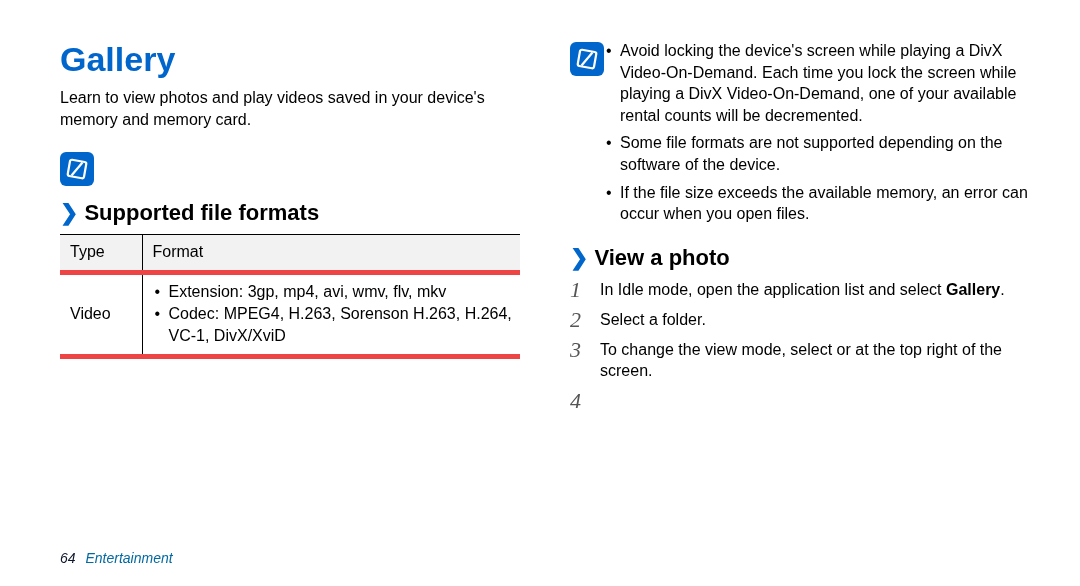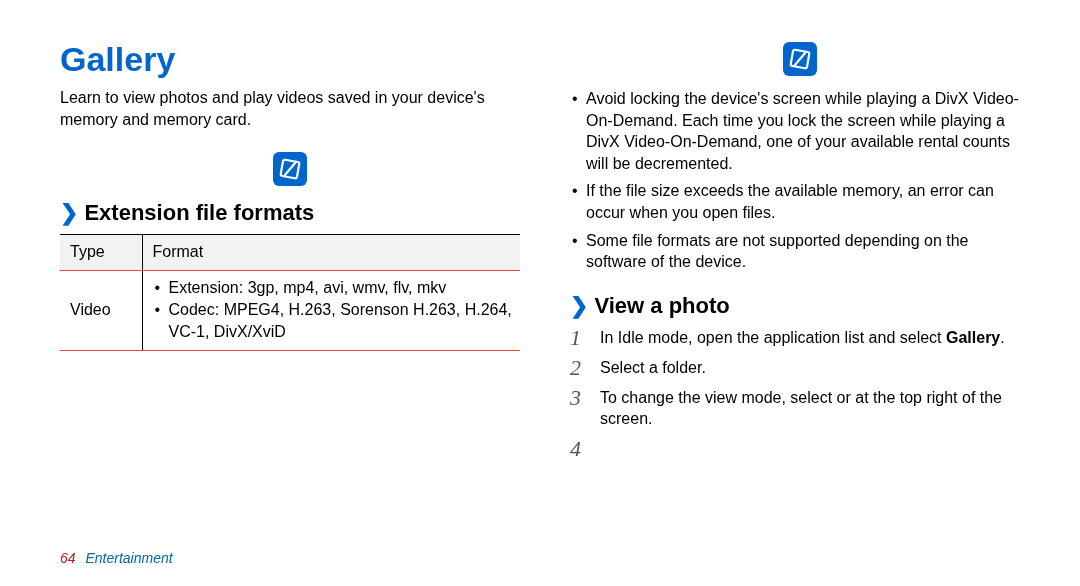--- a/index.html
+++ b/index.html
@@ -26,24 +26,22 @@
       font-size: 34px;
       font-weight: bold;
       margin-bottom: 8px;
     }
     .intro {
       line-height: 1.35;
       margin-bottom: 20px;
     }
     .note-block {
       display: flex;
-      align-items: center;
-      gap: 12px;
+      align-items: flex-start;
       margin-bottom: 12px;
-      flex-direction: column;
     }
     .note-icon {
       flex: 0 0 34px;
       width: 34px;
       height: 34px;
       border-radius: 6px;
       background: #0066cc;
       display: flex;
       align-items: center;
       justify-content: center;
@@ -88,21 +86,21 @@
     }
     table.formats {
       border-collapse: collapse;
       width: 100%;
       font-size: 16px;
     }
     table.formats th, table.formats td {
       text-align: left;
       padding: 6px 8px 6px 10px;
       border-top: 1px solid #000;
-      border-bottom: 1px solid #ef4444;
+      border-bottom: 5px solid #ef4444;
       vertical-align: top;
       line-height: 1.4;
     }
     table.formats th:first-child, table.formats td:first-child {
       width: 82px;
       border-right: 1px solid #000;
       vertical-align: middle;
     }
     table.formats thead th {
       background: #f2f2f2;
@@ -142,21 +140,21 @@
       line-height: 1.0;
     }
     .footer {
       position: absolute;
       bottom: 20px;
       left: 60px;
       font-size: 14px;
     }
     .footer .pnum {
       font-style: italic;
-      color: #b91c1c;
+      color: #0f172a;
       margin-right: 6px;
     }
     .footer .cat {
       font-style: italic;
       color: #0369a1;
     }
     b { font-weight: bold; }
   </style>
 </head>
 <body>
@@ -171,21 +169,21 @@
       <div class="note-icon">
         <svg viewBox="0 0 24 24" fill="none" stroke="#fff" stroke-width="2.4">
           <rect x="3" y="3" width="18" height="18" rx="2" transform="rotate(10 12 12)"></rect>
           <path d="M6 19 L18 5"></path>
         </svg>
       </div>
     </div>
 
     <div class="section-heading">
       <span class="chevron">❯</span>
-      <span>Extension file formats</span>
+      <span>Supported file formats</span>
     </div>
 
     <table class="formats">
       <thead>
         <tr>
           <th>Type</th>
           <th>Format</th>
         </tr>
       </thead>
       <tbody>
@@ -206,22 +204,22 @@
     <div class="note-block">
       <div class="note-icon">
         <svg viewBox="0 0 24 24" fill="none" stroke="#fff" stroke-width="2.4">
           <rect x="3" y="3" width="18" height="18" rx="2" transform="rotate(10 12 12)"></rect>
           <path d="M6 19 L18 5"></path>
         </svg>
       </div>
       <div class="note-body">
         <ul>
           <li>Avoid locking the device's screen while playing a DivX Video-On-Demand. Each time you lock the screen while playing a DivX Video-On-Demand, one of your available rental counts will be decremented.</li>
+          <li>Some file formats are not supported depending on the software of the device.</li>
           <li>If the file size exceeds the available memory, an error can occur when you open files.</li>
-          <li>Some file formats are not supported depending on the software of the device.</li>
         </ul>
       </div>
     </div>
 
     <div class="section-heading">
       <span class="chevron">❯</span>
       <span>View a photo</span>
     </div>
 
     <ol class="steps">

